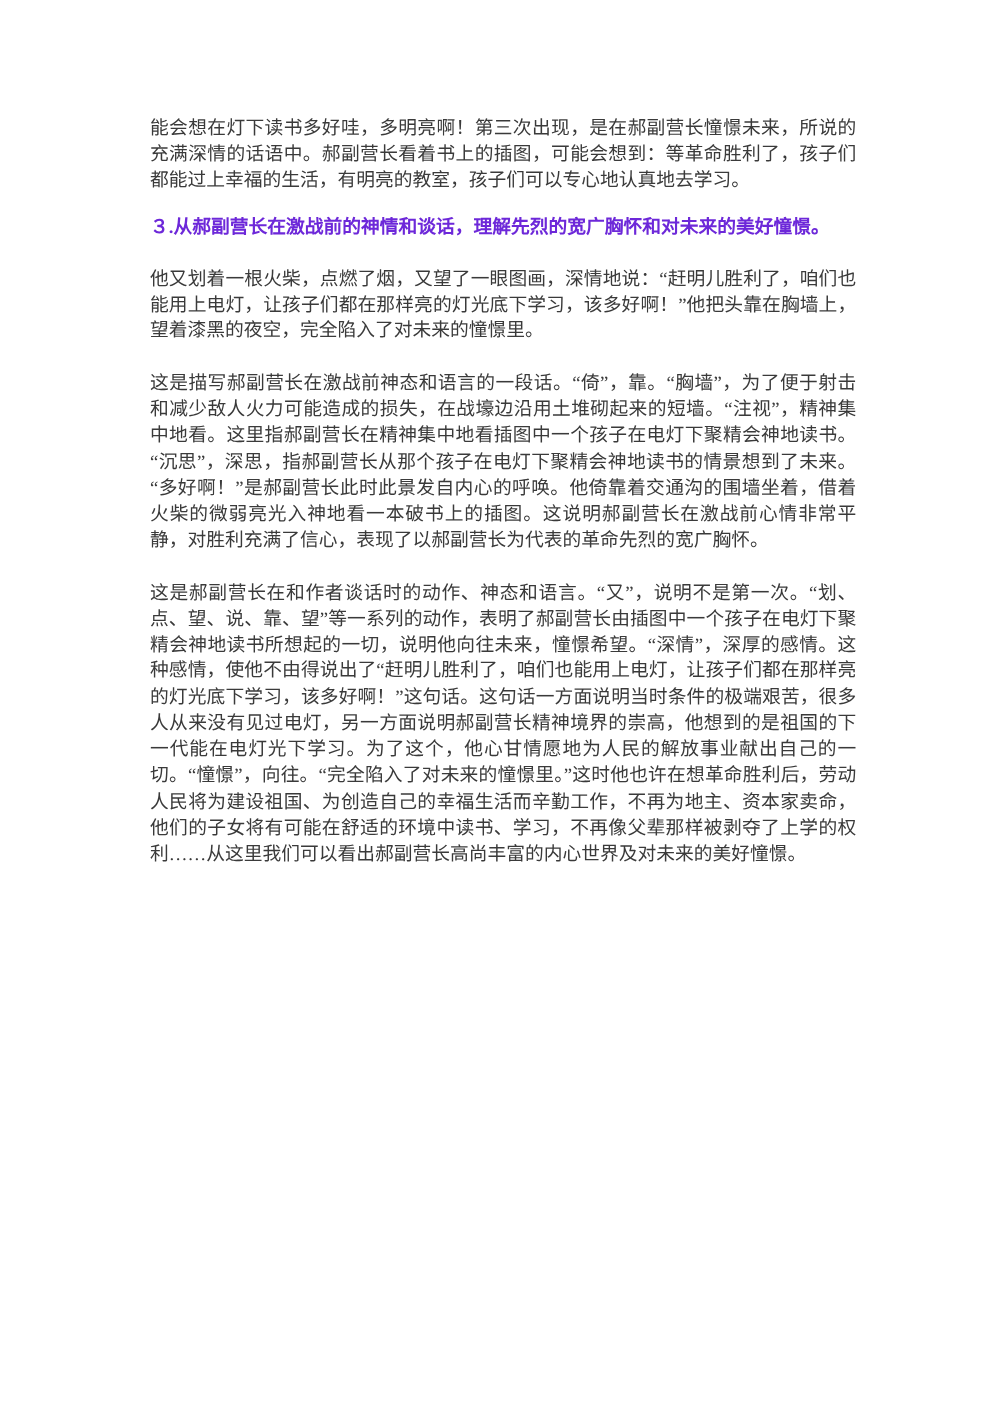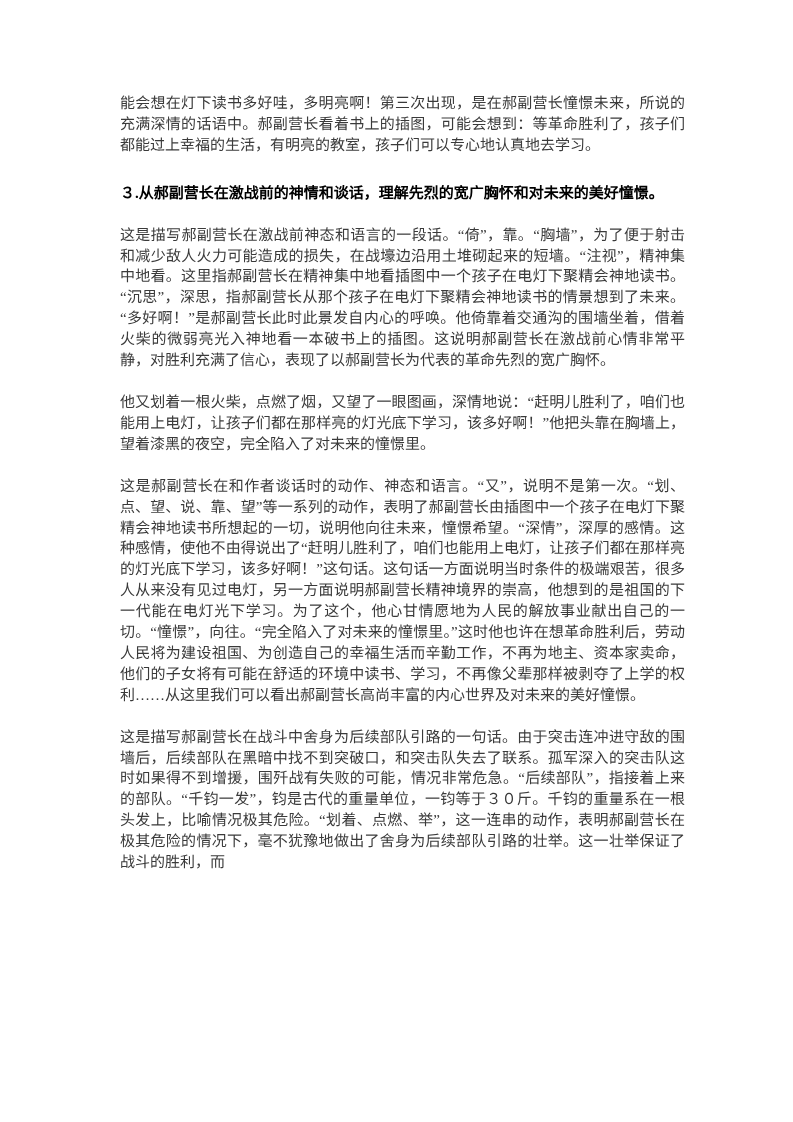--- a/index.html
+++ b/index.html
@@ -28,30 +28,29 @@
     font-family: Liberation Serif, serif;
   }
   .doc p {
     margin: 0;
     padding: 0;
   }
   .doc p.gap {
     margin-top: 21px;
   }
   .doc p.heading {
-    margin-top: 27px;
+    margin-top: 16px;
     font-weight: bold;
-    color: #000000;
+    color: #6d28d9;
   }
 </style>
 </head>
 <body>
 
 <div class="page">
   <div class="doc">
     <p>能会想在灯下读书多好哇，多明亮啊！第三次出现，是在郝副营长憧憬未来，所说的充满深情的话语中。郝副营长看着书上的插图，可能会想到：等革命胜利了，孩子们都能过上幸福的生活，有明亮的教室，孩子们可以专心地认真地去学习。</p>
     <p class="heading gap">３.从郝副营长在激战前的神情和谈话，理解先烈的宽广胸怀和对未来的美好憧憬。</p>
+    <p class="gap">他又划着一根火柴，点燃了烟，又望了一眼图画，深情地说：“赶明儿胜利了，咱们也能用上电灯，让孩子们都在那样亮的灯光底下学习，该多好啊！”他把头靠在胸墙上，望着漆黑的夜空，完全陷入了对未来的憧憬里。</p>
     <p class="gap">这是描写郝副营长在激战前神态和语言的一段话。“倚”，靠。“胸墙”，为了便于射击和减少敌人火力可能造成的损失，在战壕边沿用土堆砌起来的短墙。“注视”，精神集中地看。这里指郝副营长在精神集中地看插图中一个孩子在电灯下聚精会神地读书。“沉思”，深思，指郝副营长从那个孩子在电灯下聚精会神地读书的情景想到了未来。“多好啊！”是郝副营长此时此景发自内心的呼唤。他倚靠着交通沟的围墙坐着，借着火柴的微弱亮光入神地看一本破书上的插图。这说明郝副营长在激战前心情非常平静，对胜利充满了信心，表现了以郝副营长为代表的革命先烈的宽广胸怀。</p>
-    <p class="gap">他又划着一根火柴，点燃了烟，又望了一眼图画，深情地说：“赶明儿胜利了，咱们也能用上电灯，让孩子们都在那样亮的灯光底下学习，该多好啊！”他把头靠在胸墙上，望着漆黑的夜空，完全陷入了对未来的憧憬里。</p>
     <p class="gap">这是郝副营长在和作者谈话时的动作、神态和语言。“又”，说明不是第一次。“划、点、望、说、靠、望”等一系列的动作，表明了郝副营长由插图中一个孩子在电灯下聚精会神地读书所想起的一切，说明他向往未来，憧憬希望。“深情”，深厚的感情。这种感情，使他不由得说出了“赶明儿胜利了，咱们也能用上电灯，让孩子们都在那样亮的灯光底下学习，该多好啊！”这句话。这句话一方面说明当时条件的极端艰苦，很多人从来没有见过电灯，另一方面说明郝副营长精神境界的崇高，他想到的是祖国的下一代能在电灯光下学习。为了这个，他心甘情愿地为人民的解放事业献出自己的一切。“憧憬”，向往。“完全陷入了对未来的憧憬里。”这时他也许在想革命胜利后，劳动人民将为建设祖国、为创造自己的幸福生活而辛勤工作，不再为地主、资本家卖命，他们的子女将有可能在舒适的环境中读书、学习，不再像父辈那样被剥夺了上学的权利……从这里我们可以看出郝副营长高尚丰富的内心世界及对未来的美好憧憬。</p>
-    <p class="gap">这是描写郝副营长在战斗中舍身为后续部队引路的一句话。由于突击连冲进守敌的围墙后，后续部队在黑暗中找不到突破口，和突击队失去了联系。孤军深入的突击队这时如果得不到增援，围歼战有失败的可能，情况非常危急。“后续部队”，指接着上来的部队。“千钧一发”，钧是古代的重量单位，一钧等于３０斤。千钧的重量系在一根头发上，比喻情况极其危险。“划着、点燃、举”，这一连串的动作，表明郝副营长在极其危险的情况下，毫不犹豫地做出了舍身为后续部队引路的壮举。这一壮举保证了战斗的胜利，而</p>
   </div>
 </div>
 
 </body></html>

